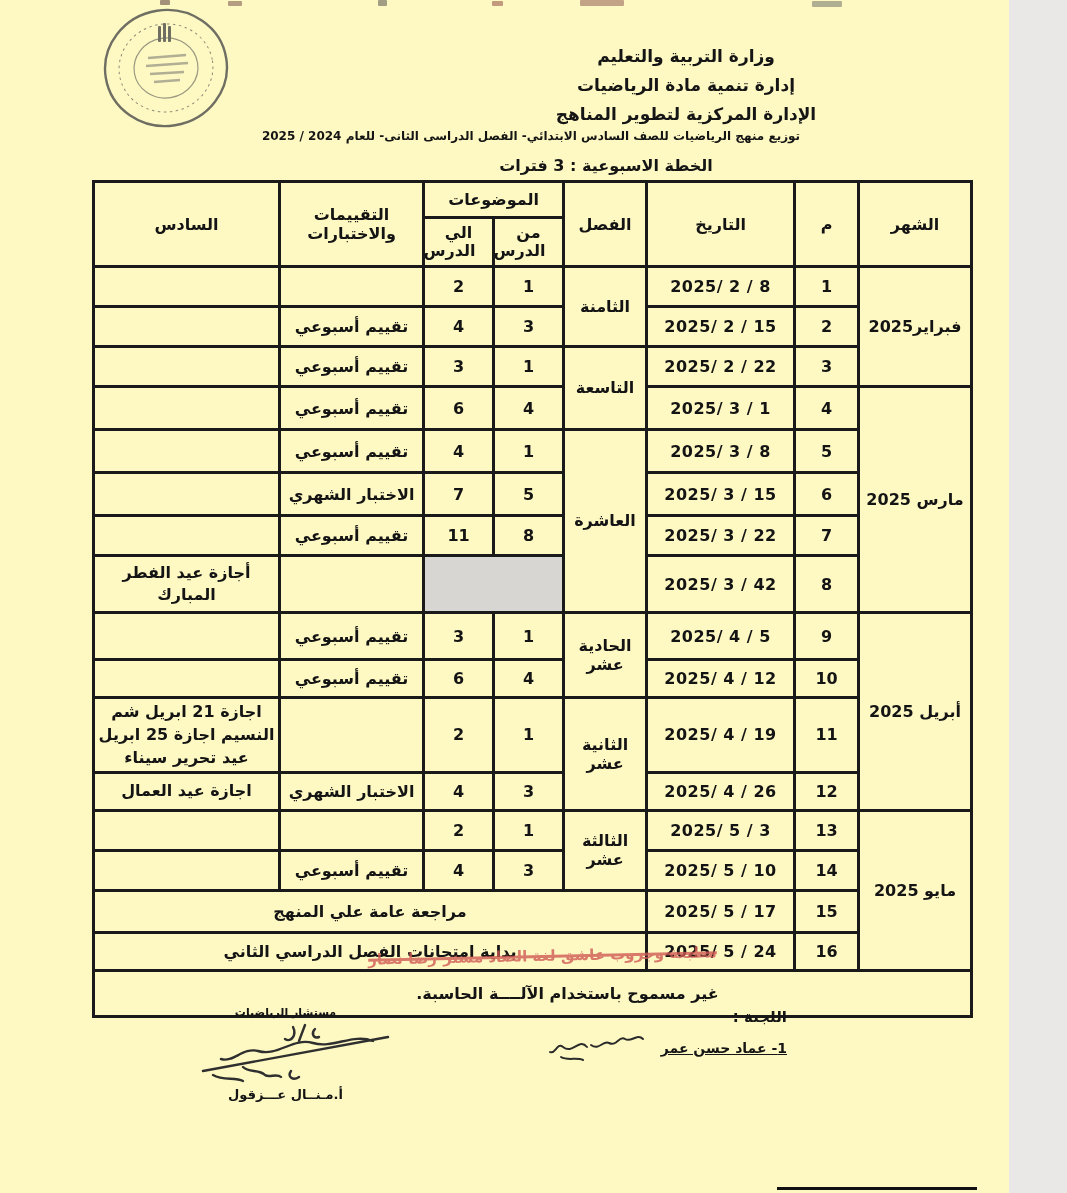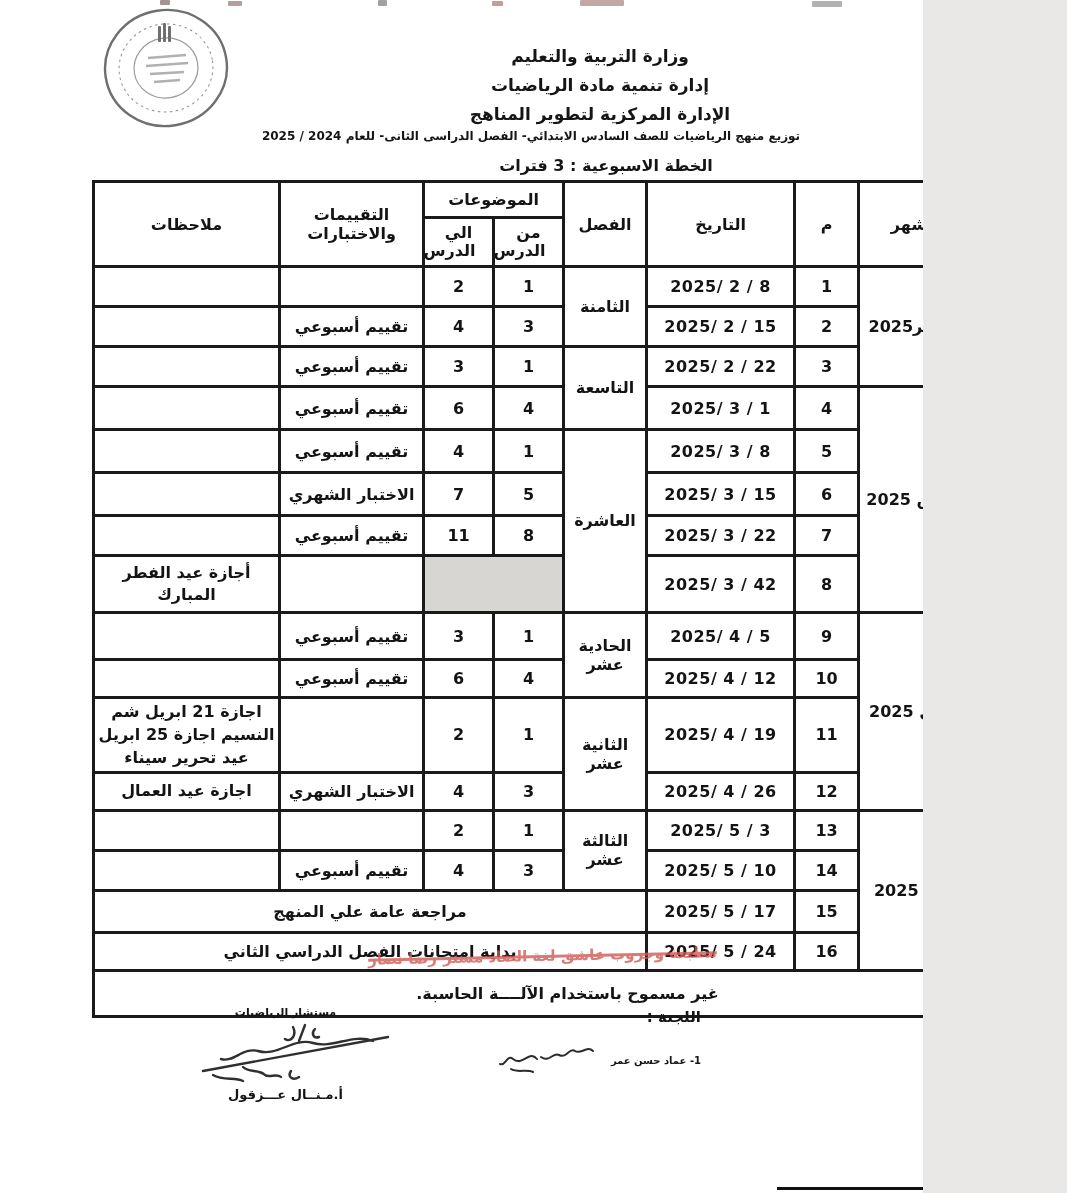--- a/index.html
+++ b/index.html
@@ -1,20 +1,20 @@
 <!DOCTYPE html>
 <html lang="ar"><head>
 <meta charset="utf-8">
 <style>
   * { margin:0; padding:0; box-sizing:border-box; }
   html,body { background:#e9e8e6; }
   .page {
     position:relative;
-    width:923px; height:1193px;
-    background:#ffffff;
+    width:1009px; height:1193px;
+    background:#fef9c3;
     font-family:"DejaVu Sans", sans-serif;
     color:#151515;
     overflow:hidden;
     direction:rtl;
   }
   
   .frag { position:absolute; border-radius:1px; }
 
   
   .stamp { position:absolute; left:92px; top:6px; opacity:.8; }
@@ -71,23 +71,23 @@
     color:#cf5a55; font-size:15px; font-weight:bold;
     text-decoration:line-through;
     text-decoration-thickness:3px;
     opacity:.8; transform:rotate(-1.2deg);
     text-align:center; letter-spacing:.5px;
     pointer-events:none;
   }
 
   
   .committee { position:absolute; top:1008px; right:222px; text-align:right; }
-  .committee-label { font-weight:bold; font-size:15px; margin-bottom:16px; }
+  .committee-label { font-weight:bold; font-size:15px; margin-bottom:4px; }
   .member-row { display:flex; flex-direction:row; align-items:center; justify-content:flex-start; height:36px; }
-  .member-name { font-weight:bold; font-size:10px; white-space:nowrap; }
+  .member-name { font-weight:bold; font-size:14px; white-space:nowrap;text-decoration:underline; }
   .member-sig { margin-right:14px; }
 
   .consultant { position:absolute; top:1006px; left:168px; width:235px; text-align:center; }
   .consultant-title { font-weight:bold; font-size:11px; }
   .consultant-name { font-weight:bold; font-size:13px; letter-spacing:1px; margin-top:-6px; }
 
   .bottom-line { position:absolute; top:1187px; left:777px; width:200px; height:3px; background:#111; }
 </style>
 </head>
 <body>
@@ -142,21 +142,21 @@
         <col style="width:186px">
     </colgroup>
     <tbody>
         <tr class="h-a">
       <th rowspan="2">الشهر</th>
       <th rowspan="2">م</th>
       <th rowspan="2">التاريخ</th>
       <th rowspan="2">الفصل</th>
       <th colspan="2" class="grp-topics">الموضوعات</th>
       <th rowspan="2">التقييمات والاختبارات</th>
-      <th rowspan="2">ملاحظات</th>
+      <th rowspan="2">السادس</th>
     </tr>
     <tr class="h-b">
       <th class="sub-head"><span class="sub-narrow">من الدرس</span></th>
       <th class="sub-head"><span class="sub-narrow">الي الدرس</span></th>
     </tr>
 
     <tr class="r40">
       <td class="month-cell" rowspan="3">فبراير2025</td>
       <td>1</td>
       <td class="date-cell"><span>2025/ 2 / 8</span></td>

